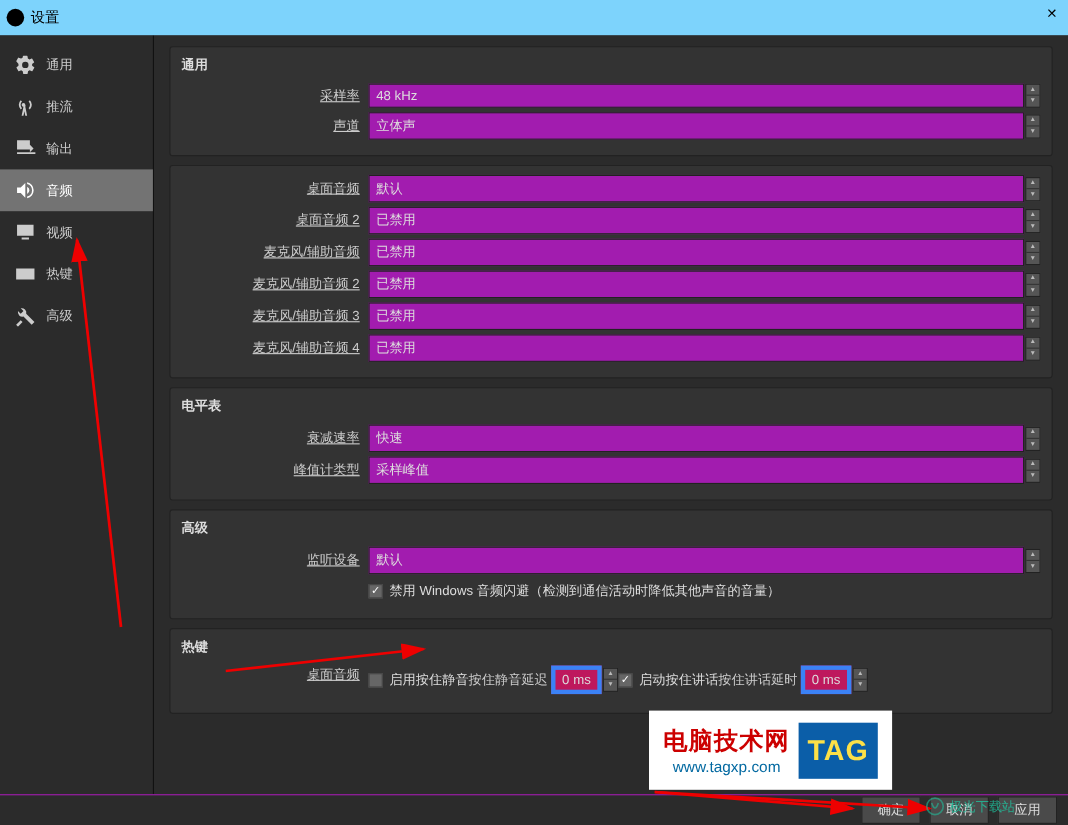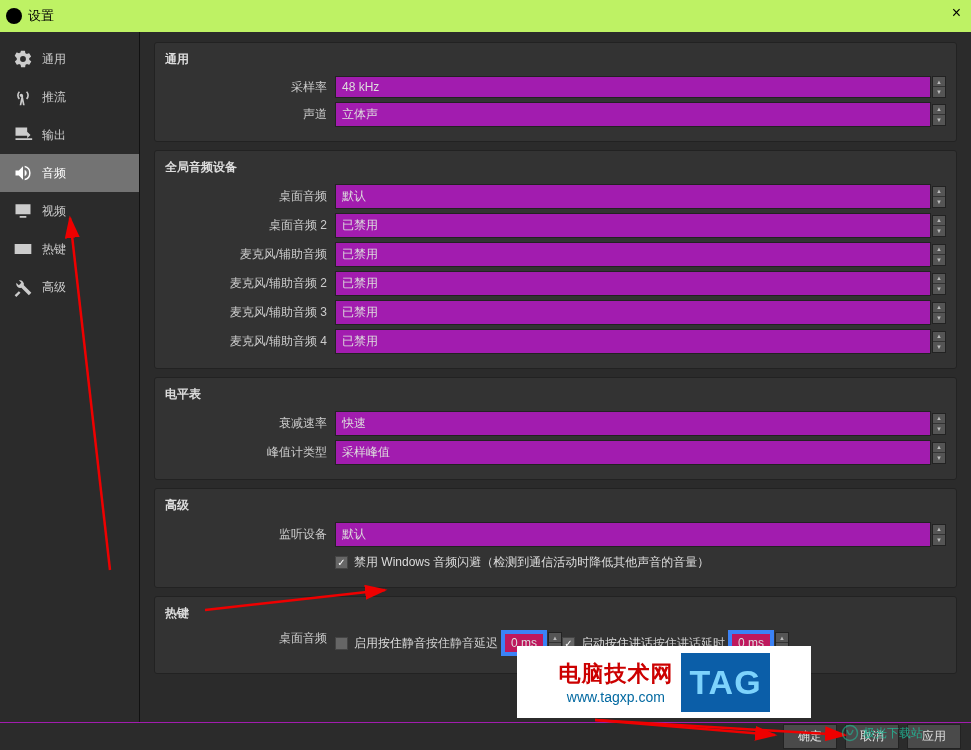--- a/index.html
+++ b/index.html
@@ -8,21 +8,21 @@
   height: 750px;
   background: #1e1e1e;
   font-family: "Microsoft YaHei", Arial, sans-serif;
   font-size: 12px;
   color: #ddd;
   position: relative;
   overflow: hidden;
 }
 .titlebar {
   height: 28px;
-  background: #bef264;
+  background: #7dd3fc;
   color: #000;
   display: flex;
   align-items: center;
   padding: 16px 6px;
   font-size: 13px;
   position: relative;
 }
 .titlebar .appicon {
   width: 16px; height: 16px;
   background: #000;
@@ -89,20 +89,21 @@
   align-items: center;
   margin-bottom: 4px;
   min-height: 22px;
 }
 .row-label {
   width: 170px;
   text-align: right;
   padding-right: 8px;
   color: #ccc;
   font-size: 12px;
+  text-decoration: underline;
 }
 .row-control {
   flex: 1;
   display: flex;
   align-items: center;
 }
 .select-box {
   flex: 1;
   background: #a21caf;
   border: 1px solid #222;
@@ -185,21 +186,21 @@
   border: 1px solid #222;
   color: #ddd;
   padding: 3px 14px;
   font-size: 12px;
   cursor: pointer;
 }
 .watermark {
   position: absolute;
   right: 160px;
   bottom: 32px;
-  width: 294px;
+  width: 221px;
   height: 72px;
   background: #fff;
   display: flex;
   align-items: center;
   justify-content: center;
   padding: 4px;
   gap: 8px;
 }
 .watermark .wtext {
   display: flex;
@@ -211,23 +212,23 @@
   font-weight: bold;
   font-size: 22px;
   letter-spacing: 1px;
 }
 .watermark .wbot {
   color: #0369a1;
   font-size: 14px;
 }
 .watermark .tag {
   background: #0b5ea8;
-  color: #7dd3fc;
+  color: #fde047;
   font-weight: bold;
-  font-size: 34px;
+  font-size: 26px;
   padding: 10px 8px;
   letter-spacing: 1px;
 }
 .watermark2 {
   position: absolute;
   right: 48px;
   bottom: 8px;
   color: #1fc29e;
   font-size: 12px;
   opacity: 0.8;
@@ -341,21 +342,20 @@
           <div class="select-box">立体声</div>
           <div class="spinner">
               <div>▲</div>
               <div>▼</div>
             </div>
         </div>
       </div>
     </div>
 
     <div class="section">
-      <div class="section-title">全局音频设备</div>
       <div class="row">
         <div class="row-label">桌面音频</div>
         <div class="row-control">
           <div class="select-box">默认</div>
           <div class="spinner">
               <div>▲</div>
               <div>▼</div>
             </div>
         </div>
       </div>

